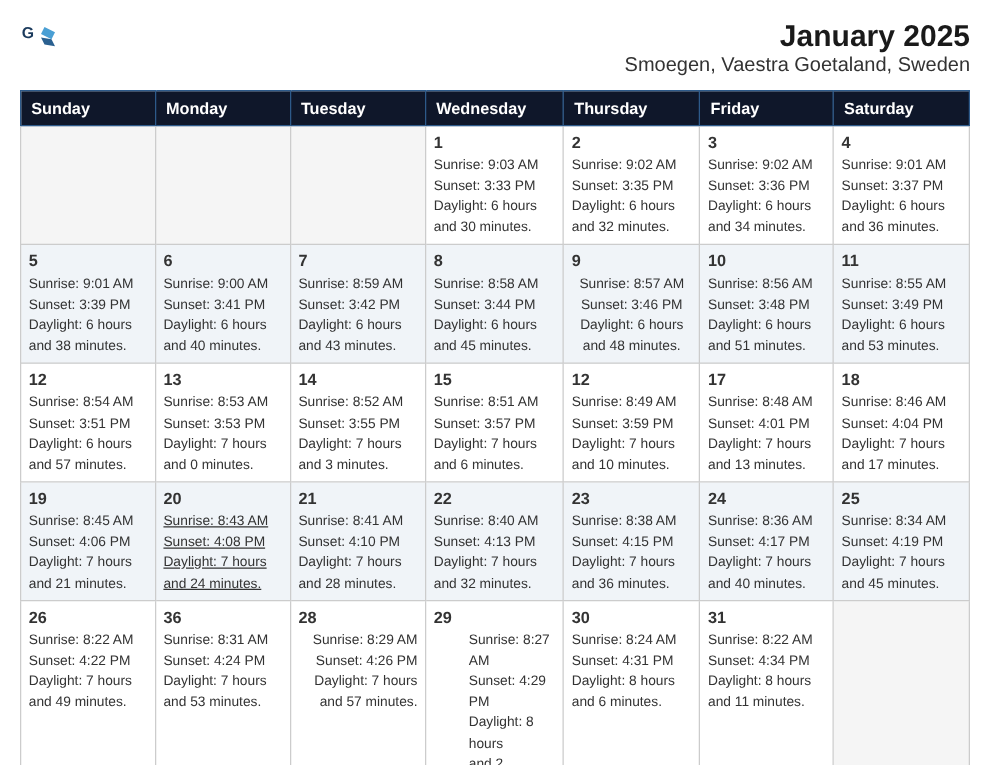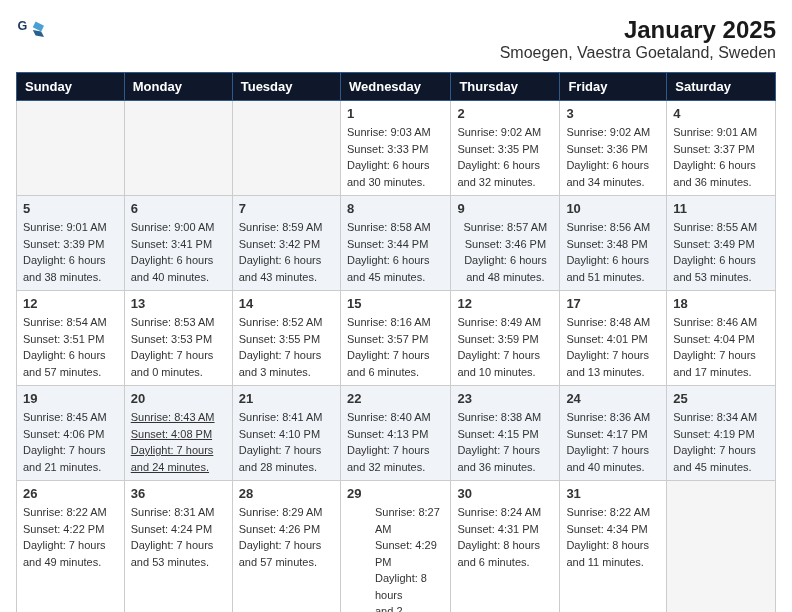--- a/index.html
+++ b/index.html
@@ -211,21 +211,21 @@
         </td>
         <td>
           <div class="day-number">14</div>
           <div class="day-info" style="white-space: pre-line;">Sunrise: 8:52 AM
 Sunset: 3:55 PM
 Daylight: 7 hours
 and 3 minutes.</div>
         </td>
         <td>
           <div class="day-number">15</div>
-          <div class="day-info" style="white-space: pre-line;">Sunrise: 8:16 AM
+          <div class="day-info" style="white-space: pre-line;">Sunrise: 8:51 AM
 Sunset: 3:57 PM
 Daylight: 7 hours
 and 6 minutes.</div>
         </td>
         <td>
           <div class="day-number">12</div>
           <div class="day-info" style="white-space: pre-line;">Sunrise: 8:49 AM
 Sunset: 3:59 PM
 Daylight: 7 hours
 and 10 minutes.</div>
@@ -306,21 +306,21 @@
         </td>
         <td>
           <div class="day-number">36</div>
           <div class="day-info" style="white-space: pre-line;">Sunrise: 8:31 AM
 Sunset: 4:24 PM
 Daylight: 7 hours
 and 53 minutes.</div>
         </td>
         <td>
           <div class="day-number">28</div>
-          <div class="day-info" style="white-space: pre-line;">Sunrise: 8:29 AM
+          <div class="day-info" style="white-space: pre-line; text-align: right;">Sunrise: 8:29 AM
 Sunset: 4:26 PM
 Daylight: 7 hours
 and 57 minutes.</div>
         </td>
         <td>
           <div class="day-number">29</div>
           <div class="day-info" style="white-space: pre-line; margin-left: 28px;">Sunrise: 8:27 AM
 Sunset: 4:29 PM
 Daylight: 8 hours
 and 2 minutes.</div>

